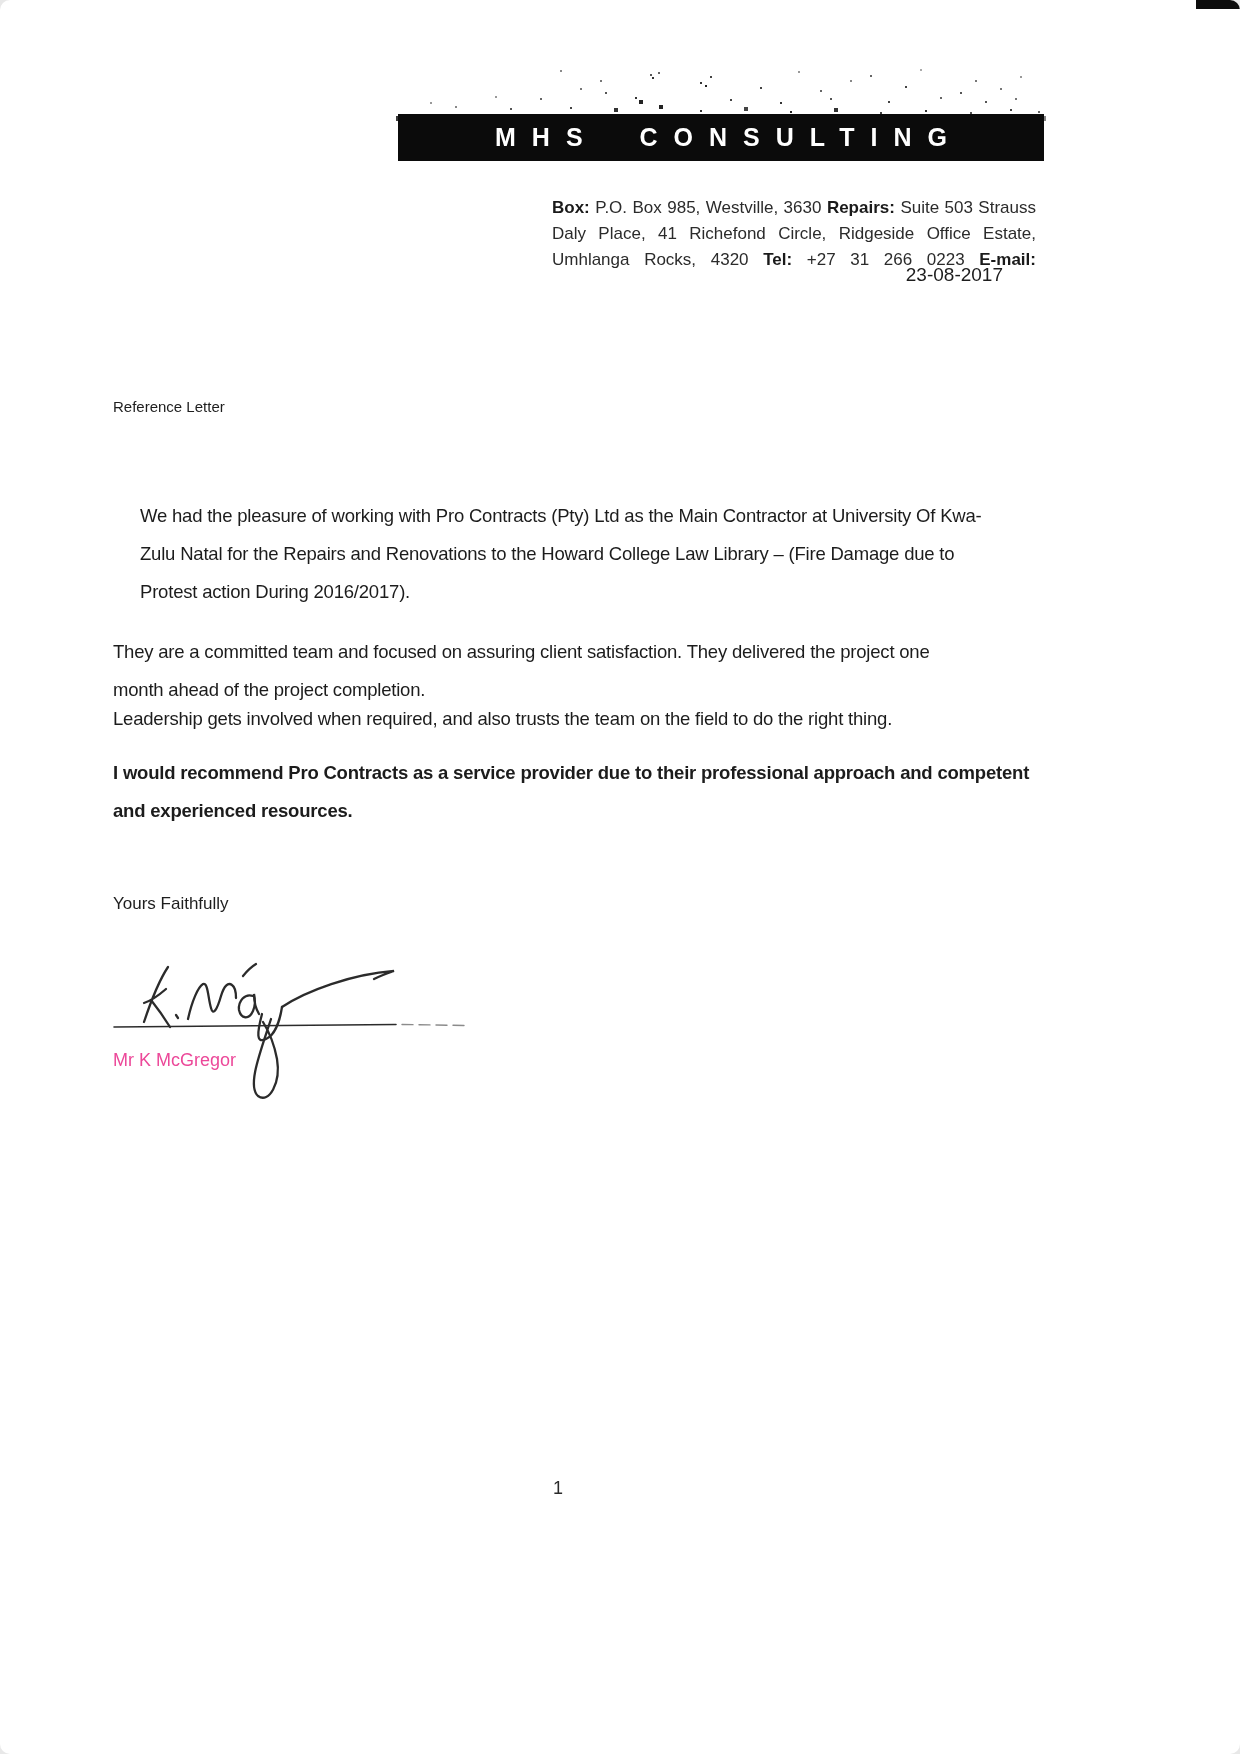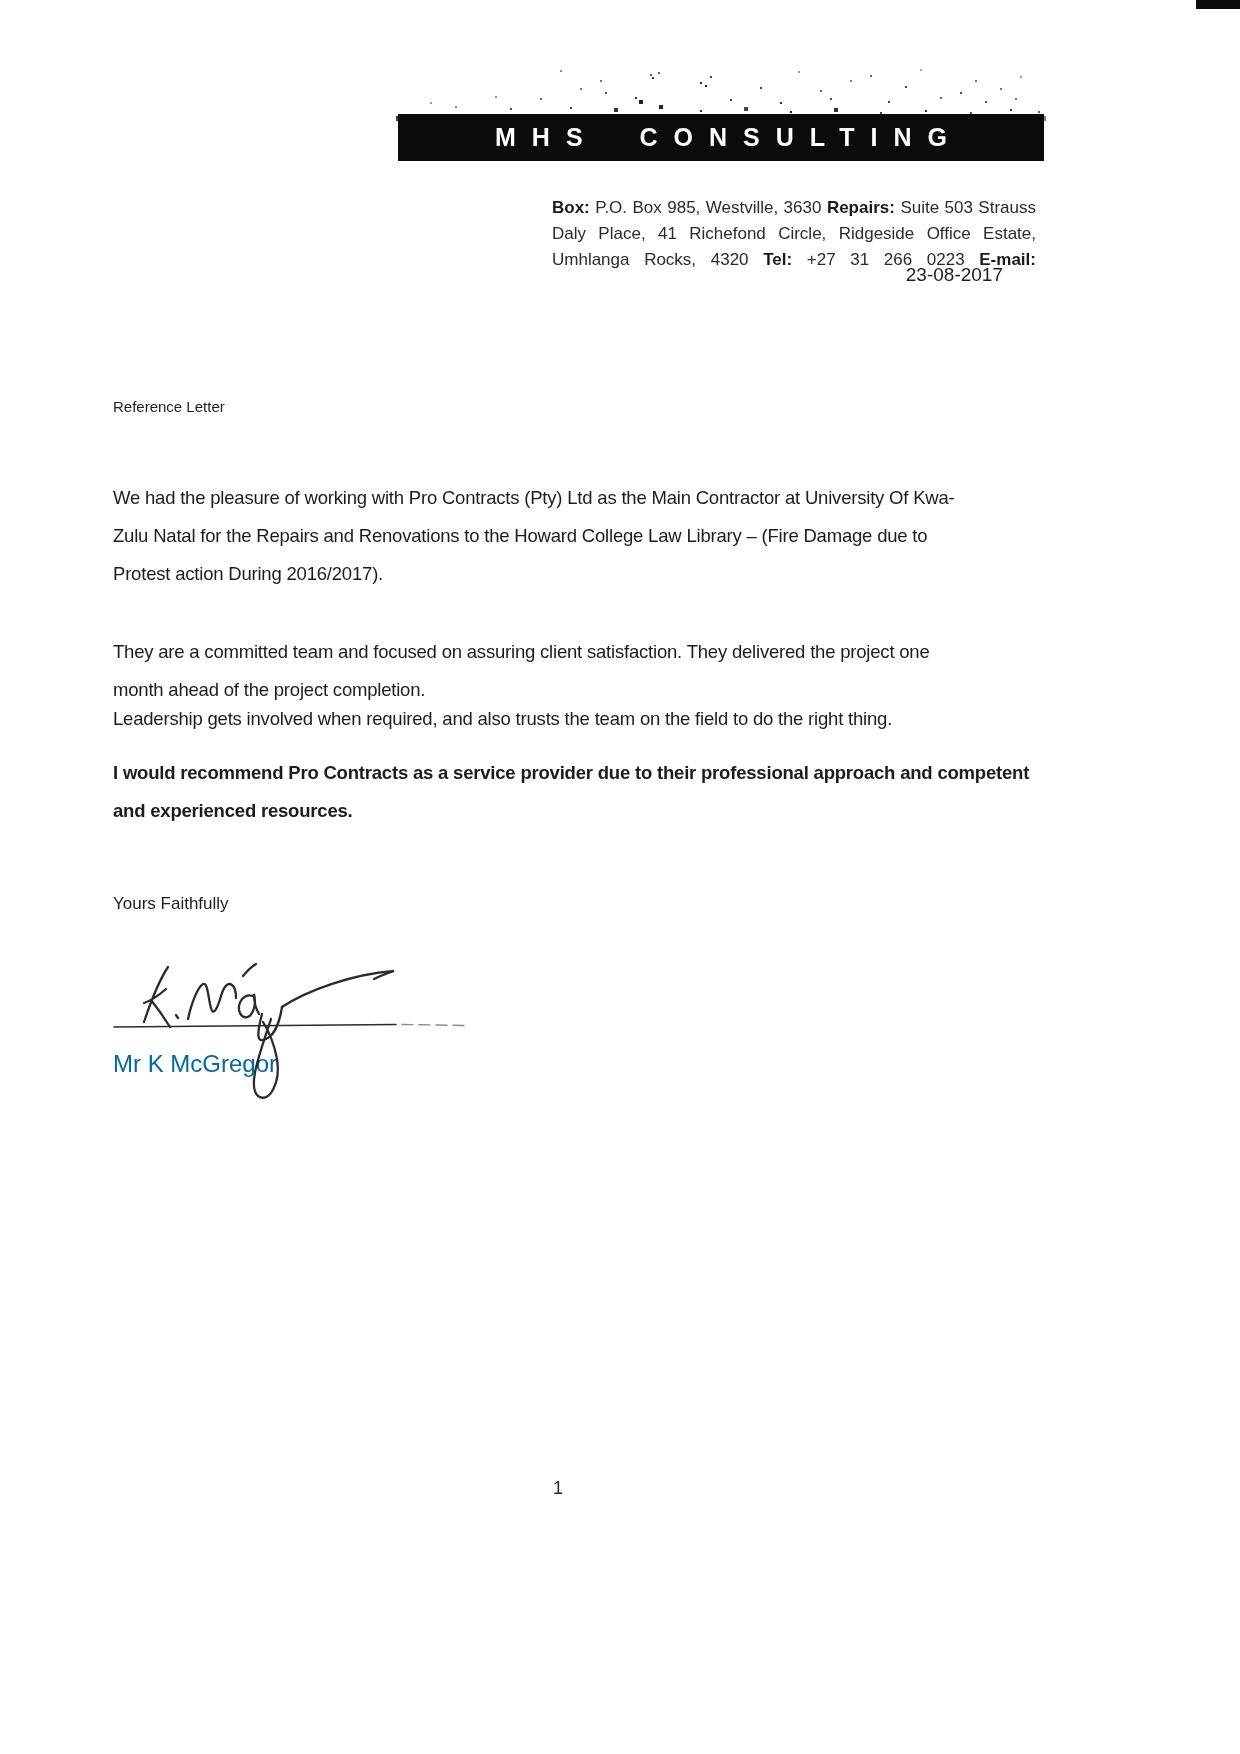--- a/index.html
+++ b/index.html
@@ -1,19 +1,19 @@
 <!DOCTYPE html>
 <html><head>
 <meta charset="utf-8">
 <style>
   html,body{margin:0;padding:0;background:#e8e8e8;}
   .page{
     position:relative;width:1240px;height:1754px;margin:0 auto;
     background:#ffffff;overflow:hidden;
-    font-family:"Liberation Sans", sans-serif;color:#1e1e1e;
+    font-family:"Liberation Sans", sans-serif;color:#1e1e1e;border-radius:10px;
   }
   
   .corner-mark{position:absolute;top:0;right:0;width:44px;height:9px;background:#0c0c0c;}
   
   .noise{position:absolute;left:400px;top:68px;width:645px;height:54px;}
   .speck{
     position:absolute;left:0;top:0;width:2px;height:2px;background:transparent;
     box-shadow:
       160px 2px #8a8a8a, 250px 6px #555, 252px 9px #333, 258px 4px #666,
       310px 8px #444, 398px 3px #999, 470px 7px #666, 520px 1px #aaa,
@@ -54,24 +54,24 @@
   .date{
     position:absolute;left:553px;top:264px;width:450px;
     text-align:right;font-size:19px;color:#1d1d1d;
   }
   
   .subject{position:absolute;left:113px;top:398px;font-size:15px;}
   .para{
     position:absolute;left:113px;width:940px;margin:0;
     font-size:18.5px;line-height:38px;letter-spacing:-0.2px;color:#1c1c1c;
   }
-  .p1{top:479px;} .p2{top:617px;margin-top:16px;} .p3{top:700px;} .p4{top:754px;font-weight:bold;}
+  .p1{top:497px;margin-left:27px;} .p2{top:617px;margin-top:16px;} .p3{top:700px;} .p4{top:754px;font-weight:bold;}
   .closing{position:absolute;left:113px;top:894px;font-size:17px;}
   .signature{position:absolute;left:100px;top:940px;width:400px;height:170px;z-index:2;}
-  .signatory{position:absolute;left:113px;top:1050px;font-size:24px;color:#0369a1;}
+  .signatory{position:absolute;left:113px;top:1050px;font-size:18px;color:#ec4899;}
   .page-number{
     position:absolute;left:113px;top:1478px;width:890px;
     text-align:center;font-size:18px;color:#2a2a2a;
   }
 </style>
 </head>
 <body>
 
 <div class="page">
 

